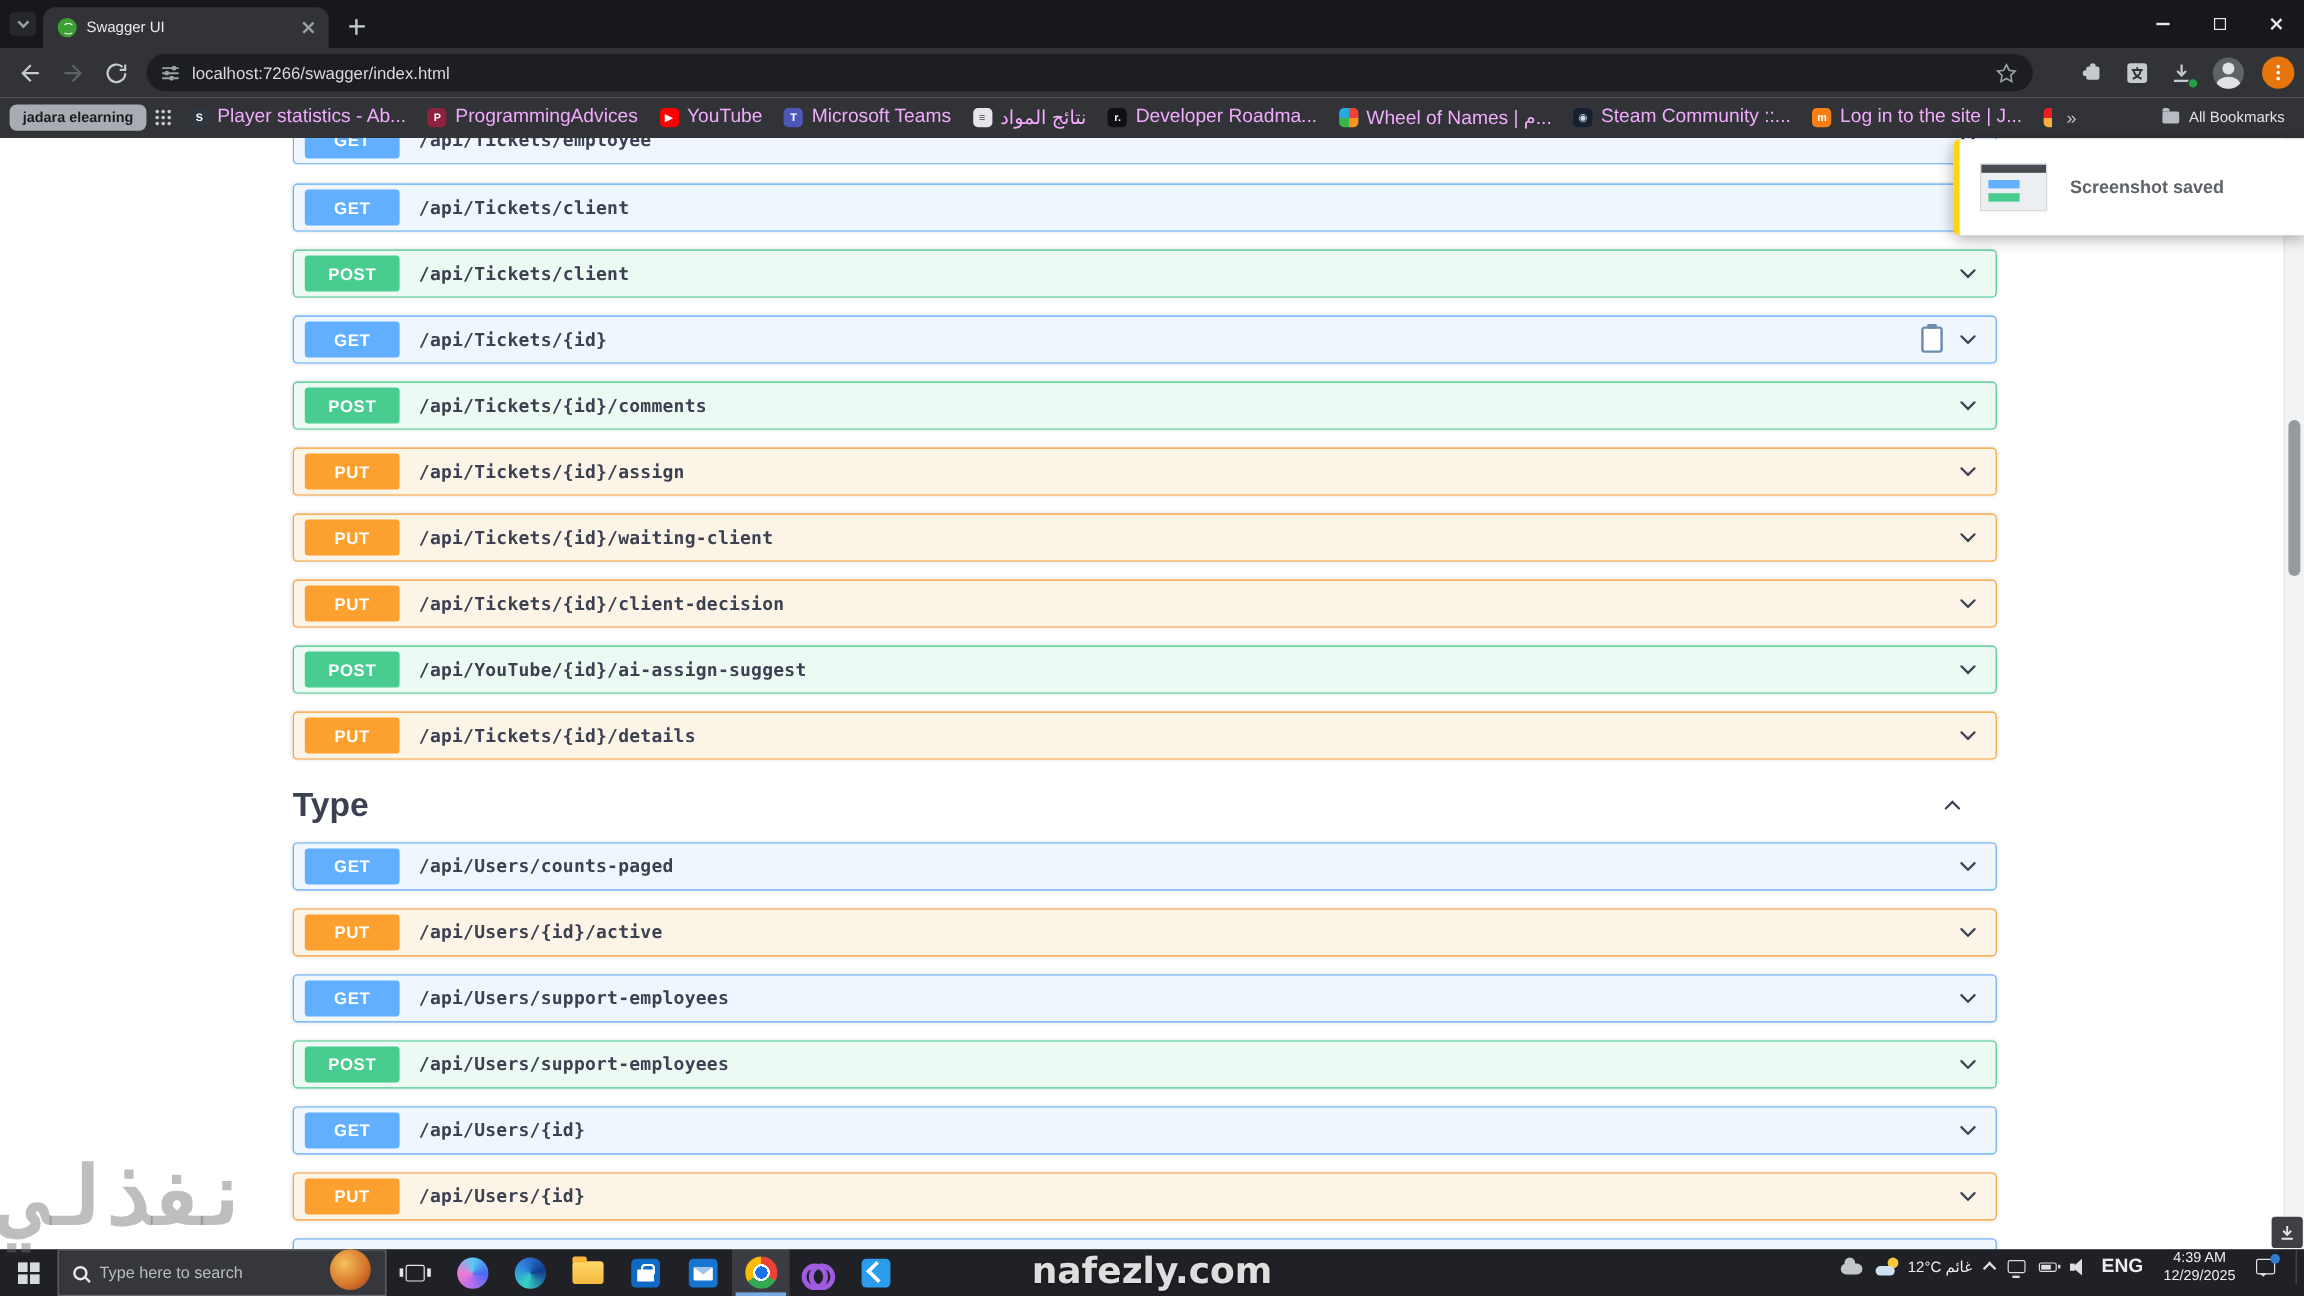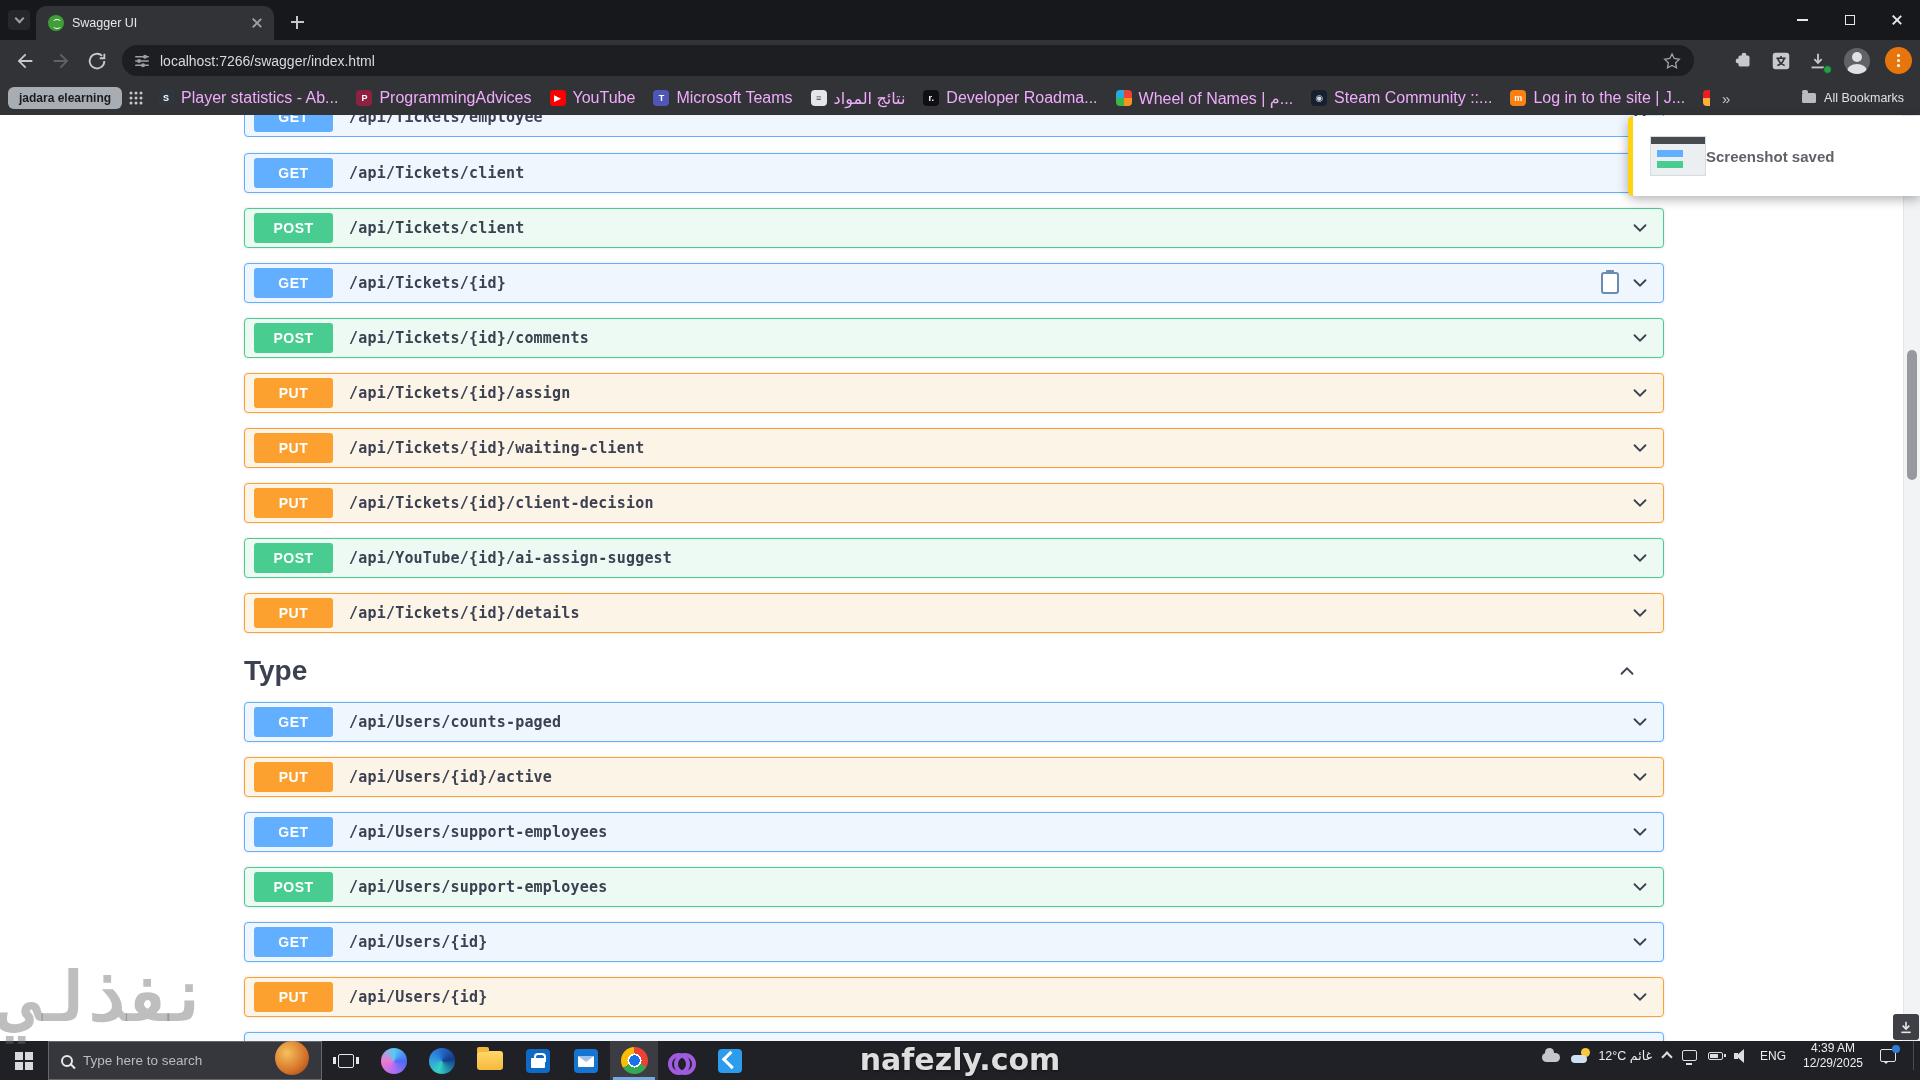--- a/index.html
+++ b/index.html
@@ -75,21 +75,21 @@
   
   .sb{position:absolute;right:0;top:0;width:17px;height:100%;background:#f2f3f5;border-left:1px solid #e4e6e9}
   .sb-thumb{position:absolute;left:3px;right:3px;top:235px;height:130px;background:#96999e;border-radius:6px}
   .dl-btn{position:absolute;right:1px;bottom:1px;width:26px;height:26px;background:#3f4045;border-radius:3px;display:flex;align-items:center;justify-content:center;z-index:30}
   
   .toast{position:absolute;right:0;top:116px;width:292px;height:80px;background:#fff;border-radius:8px 0 0 8px;box-shadow:0 3px 12px rgba(0,0,0,.32);display:flex;align-items:center;z-index:50}
   .toast-accent{position:absolute;left:0;top:0;width:5px;height:100%;background:#ffd312;border-radius:8px 0 0 8px}
   .toast-thumb{width:56px;height:40px;background:#eceff2;border:1px solid #d7dbe0;margin-left:22px;position:relative;overflow:hidden;flex:none}
   .toast-thumb::before{content:'';position:absolute;left:0;top:0;width:100%;height:7px;background:#474a4f}
   .toast-thumb::after{content:'';position:absolute;left:6px;top:13px;width:26px;height:7px;background:#61affe;box-shadow:0 11px 0 #49cc90}
-  .toast-text{color:#5f6368;font-size:15px;font-weight:700}
+  .toast-text{margin-left:19px;color:#5f6368;font-size:15px;font-weight:700}
   
   .wm-ar{position:absolute;left:0;right:0;top:956px;font-size:70px;font-weight:700;color:rgba(110,110,110,.45);z-index:60;pointer-events:none;font-family:Liberation Mono, monospace}
   .wm-en{position:absolute;left:0;right:0;top:1042px;text-align:center;font-size:30px;font-weight:700;color:rgba(240,240,240,.92);z-index:60;pointer-events:none;text-shadow:0 1px 3px rgba(0,0,0,.45);font-family:"DejaVu Sans",sans-serif}
   
   .taskbar{position:absolute;left:0;top:1041px;width:1920px;height:39px;background:#202126;display:flex;align-items:center;z-index:40}
   .start{width:48px;height:100%;display:flex;align-items:center;justify-content:center}
   .winlogo{display:grid;grid-template-columns:8px 8px;grid-template-rows:8px 8px;gap:2px}
   .winlogo i{background:#d7dadd}
   .tsearch{width:274px;height:100%;background:#36373c;border:1px solid #66676c;display:flex;align-items:center;padding:0 12px;gap:10px;position:relative}
   .mag{width:12px;height:12px;border:2px solid #e6e8ea;border-radius:50%;position:relative;flex:none}
@@ -127,21 +127,21 @@
   .ic-weather::after{content:'';position:absolute;left:0;bottom:1px;width:16px;height:8px;border-radius:8px;background:#cfe0f2}
   .ic-chevup{width:8px;height:8px;border-left:2px solid #dcdee1;border-top:2px solid #dcdee1;transform:rotate(45deg);margin-top:3px}
   .ic-net{width:15px;height:11px;border:1.5px solid #dcdee1;border-radius:2px;position:relative}
   .ic-net::after{content:'';position:absolute;left:3px;bottom:-5px;width:6px;height:2.5px;background:#dcdee1}
   .ic-bat{width:15px;height:8px;border:1.4px solid #dcdee1;border-radius:2px;position:relative}
   .ic-bat::before{content:'';position:absolute;right:-4px;top:1.5px;width:2px;height:3px;background:#dcdee1}
   .ic-bat::after{content:'';position:absolute;left:1px;top:1px;bottom:1px;width:8px;background:#dcdee1}
   .ic-vol{position:relative;width:15px;height:14px}
   .ic-vol::before{content:'';position:absolute;left:0;top:4px;width:4px;height:6px;background:#dcdee1}
   .ic-vol::after{content:'';position:absolute;left:2px;top:0;width:0;height:0;border:7px solid transparent;border-right:8px solid #dcdee1;border-left:0}
-  .lang{color:#eceef0;font-size:12px;font-weight:400}
+  .lang{color:#eceef0;font-size:16px;font-weight:700}
   .clock{display:flex;flex-direction:column;align-items:center;justify-content:center;color:#eceef0;font-size:12px;line-height:15px;min-width:72px}
   .ic-ac{width:16px;height:13px;border:1.6px solid #e3e5e8;border-radius:2px;position:relative;margin-right:6px}
   .ic-ac::before{content:'';position:absolute;left:2px;bottom:-6px;border:3px solid transparent;border-top-color:#e3e5e8}
   .ic-ac::after{content:'';position:absolute;right:-5px;top:-5px;width:8px;height:8px;border-radius:50%;background:#2d7dd2}
   .sd{width:5px;height:100%;border-left:1px solid #4a4b50}
 </style>
 </head>
 <body>
 
 <div class="tabstrip">

